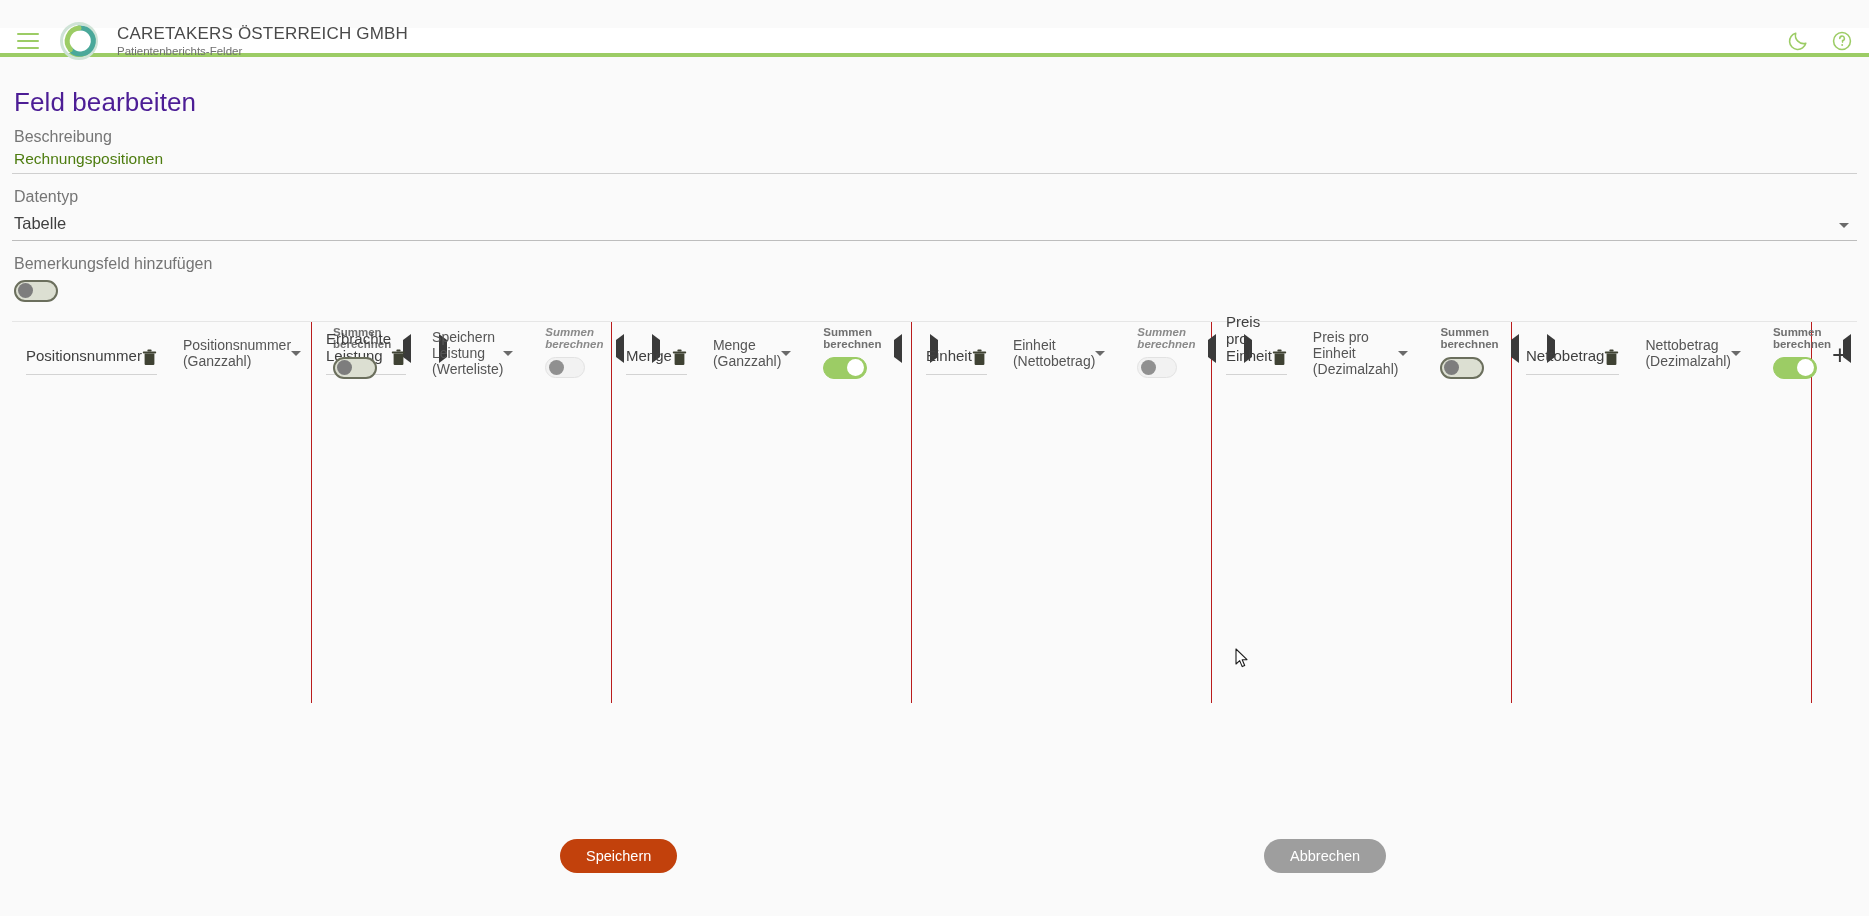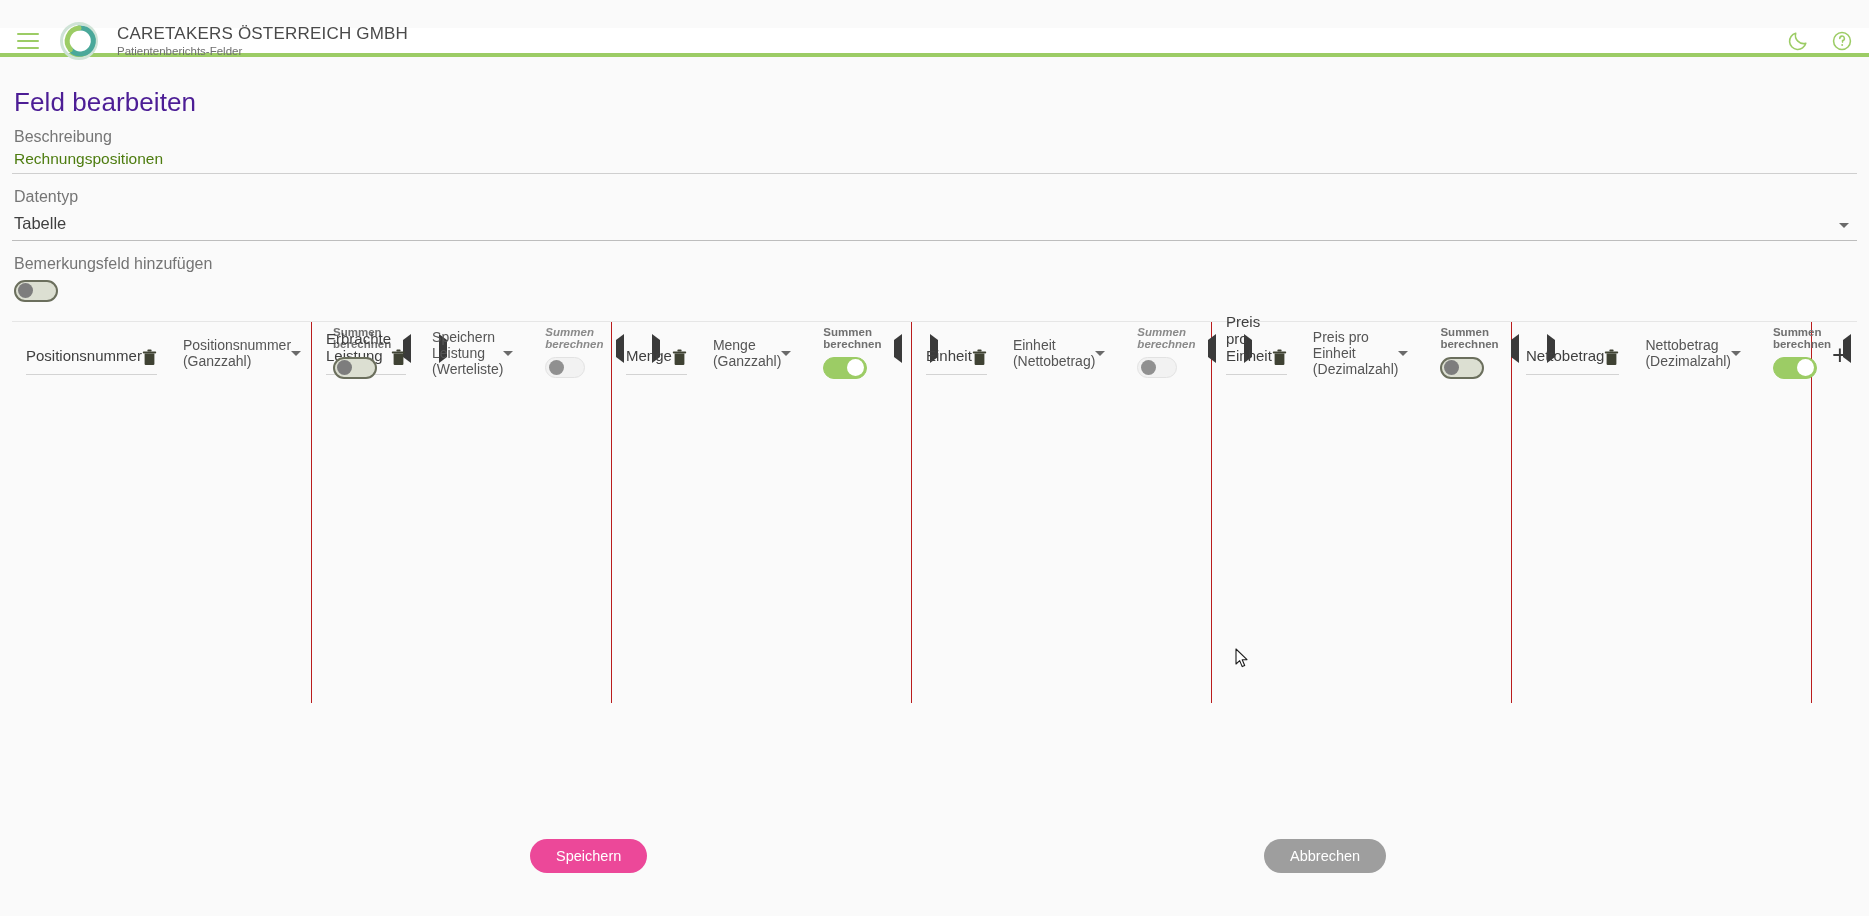--- a/index.html
+++ b/index.html
@@ -159,21 +159,21 @@
     height: 120px;
     display: flex; align-items: center;
   }
   .btn {
     border: none; border-radius: 20px;
     padding: 9px 26px;
     font-size: 14.5px; color: #fff;
     font-family: "Liberation Sans", sans-serif;
     cursor: pointer;
   }
-  .btn-save { background: #ec4899; position: absolute; left: 530px; }
+  .btn-save { background: #c2410c; position: absolute; left: 560px; }
   .btn-cancel { background: #9e9e9e; position: absolute; left: 1264px; }
 
   
   .cursor { position: absolute; left: 1235px; top: 648px; pointer-events: none; }
 </style>
 </head>
 <body>
 
 <div class="app-header">
   <div class="hamburger">

